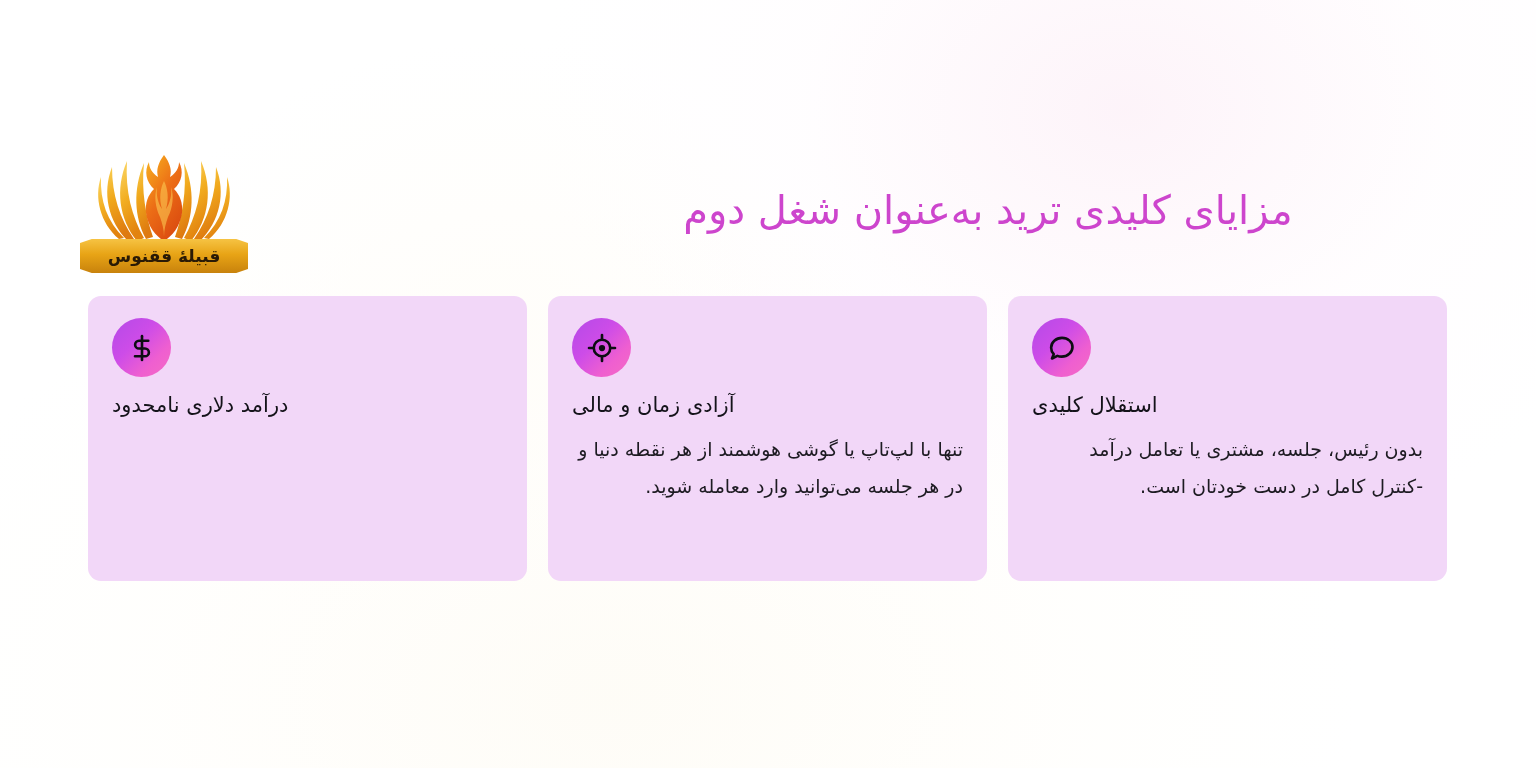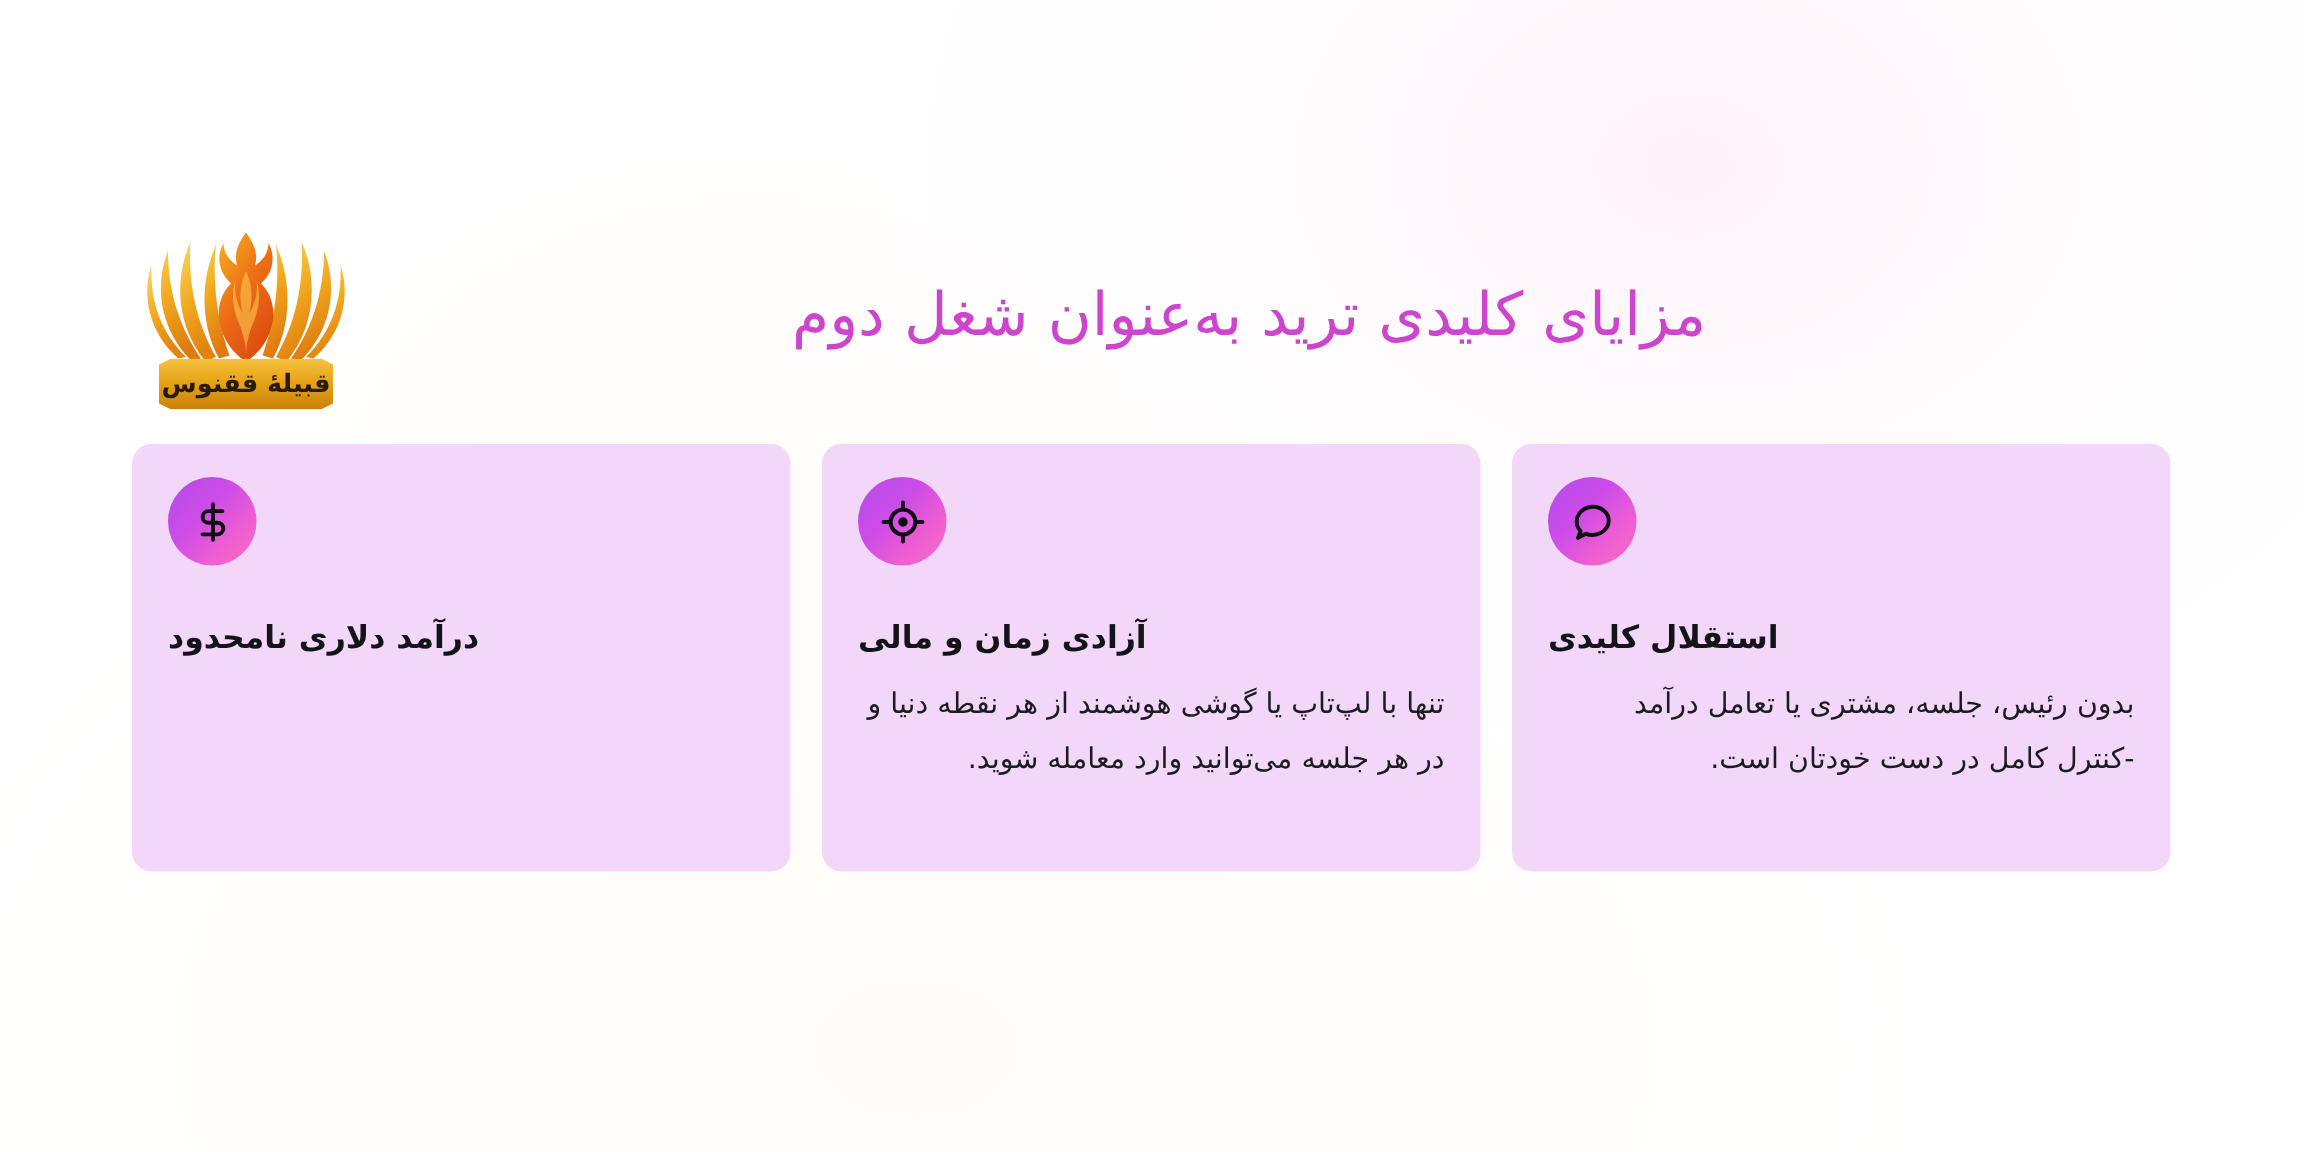--- a/index.html
+++ b/index.html
@@ -56,41 +56,41 @@
     position:absolute;
     left:88px; top:137px;
     width:152px; height:136px;
     display:flex; flex-direction:column;
     align-items:center; justify-content:flex-end;
   }
   .logo-mark { width:152px; height:108px; display:block; }
   .logo-banner {
     position:relative;
     margin-top:-6px;
-    width:116px; height:34px;
+    width:168px; height:34px;
     display:flex; align-items:center; justify-content:center;
     background:linear-gradient(180deg,#f6c343 0%,#e8a416 45%,#c8820c 100%);
     clip-path:polygon(0% 12%, 7% 0%, 93% 0%, 100% 12%, 100% 88%, 93% 100%, 7% 100%, 0% 88%);
   }
   .logo-banner-text {
     font-family:"DejaVu Sans", sans-serif;
     font-size:17px;
     font-weight:bold;
     color:#2a1a05;
     letter-spacing:-0.5px;
     line-height:1;
     white-space:nowrap;
   }
 
   
   .section-title {
     position:absolute;
     right:88px; top:185px;
     width:920px;
-    text-align:left;
+    text-align:center;
     font-size:40px;
     font-weight:400;
     line-height:1.25;
     color:#cd45cd;
     white-space:nowrap;
   }
 
   
   .cards {
     position:absolute;
@@ -116,23 +116,23 @@
   .card-icon {
     width:59px; height:59px;
     border-radius:50%;
     background:linear-gradient(135deg,#b44ae8 0%,#cd4ce8 40%, #ef5fd0 72%, #f56cc4 100%);
     display:flex; align-items:center; justify-content:center;
     flex:0 0 auto;
   }
   .card-icon svg { display:block; }
 
   .card-title {
-    margin-top:34px;
+    margin-top:14px;
     font-size:21px;
-    font-weight:bold;
+    font-weight:normal;
     color:#14131a;
     line-height:1.35;
   }
 
   .card-body {
     margin-top:12px;
     font-size:19px;
     font-weight:400;
     color:#1d1b22;
     line-height:1.95;

